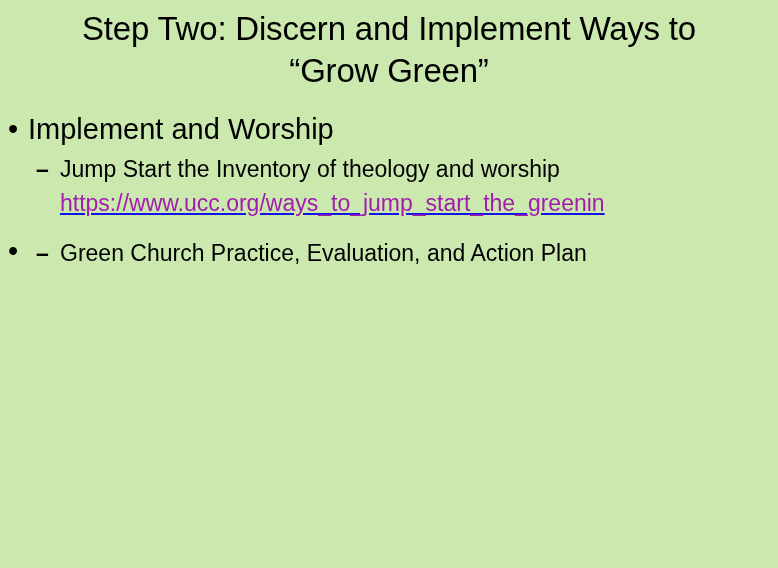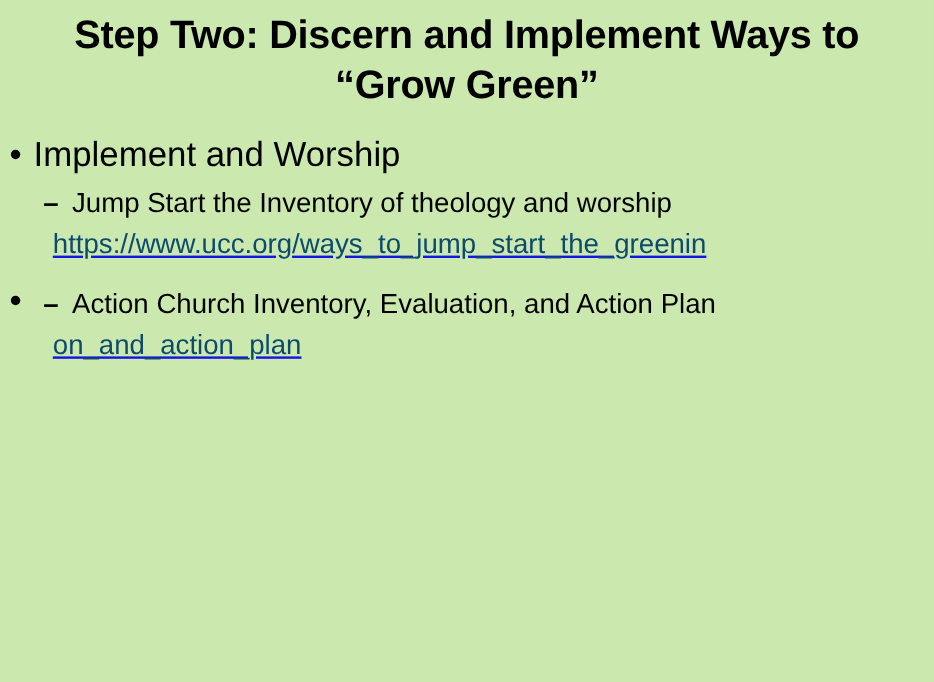--- a/index.html
+++ b/index.html
@@ -26,21 +26,21 @@
   }
 
   
   .slide-title {
     position: absolute;
     top: 8px;
     left: 24px;
     width: 730px;
     text-align: center;
     font-size: 33px;
-    font-weight: bold;
+    font-weight: normal;
     line-height: 42px;
     letter-spacing: -0.2px;
     color: #000000;
     white-space: pre-line;
   }
 
   
   .body-area {
     position: absolute;
     top: 110px;
@@ -75,24 +75,24 @@
   .lvl2 .bullet-dash {
     position: absolute;
     left: 36px;
     top: 0;
     font-size: 23px;
     line-height: 33px;
     font-weight: bold;
   }
 
   .url-line {
-    padding-left: 44px;
+    padding-left: 60px;
     font-size: 23px;
     line-height: 34px;
-    color: #0c4a6e;
+    color: #a21caf;
     text-decoration: underline;
     text-decoration-color: #1414e6;
     text-underline-offset: 2px;
     white-space: nowrap;
     cursor: pointer;
   }
 
   .spacer-sm { height: 5px; }
   .spacer-md { height: 12px; }
 </style>
@@ -123,19 +123,18 @@
     <div class="spacer-md"></div>
 
     <div class="lvl1">
       <span class="bullet-dot">•</span>
     </div>
 
     <div class="spacer-sm"></div>
 
     <div class="lvl2">
       <span class="bullet-dash">–</span>
-      <span>Action Church Inventory, Evaluation, and Action Plan</span>
+      <span>Green Church Practice, Evaluation, and Action Plan</span>
     </div>
 
-    <div class="url-line">on_and_action_plan</div>
 
   </div>
 </div>
 
 </body></html>

